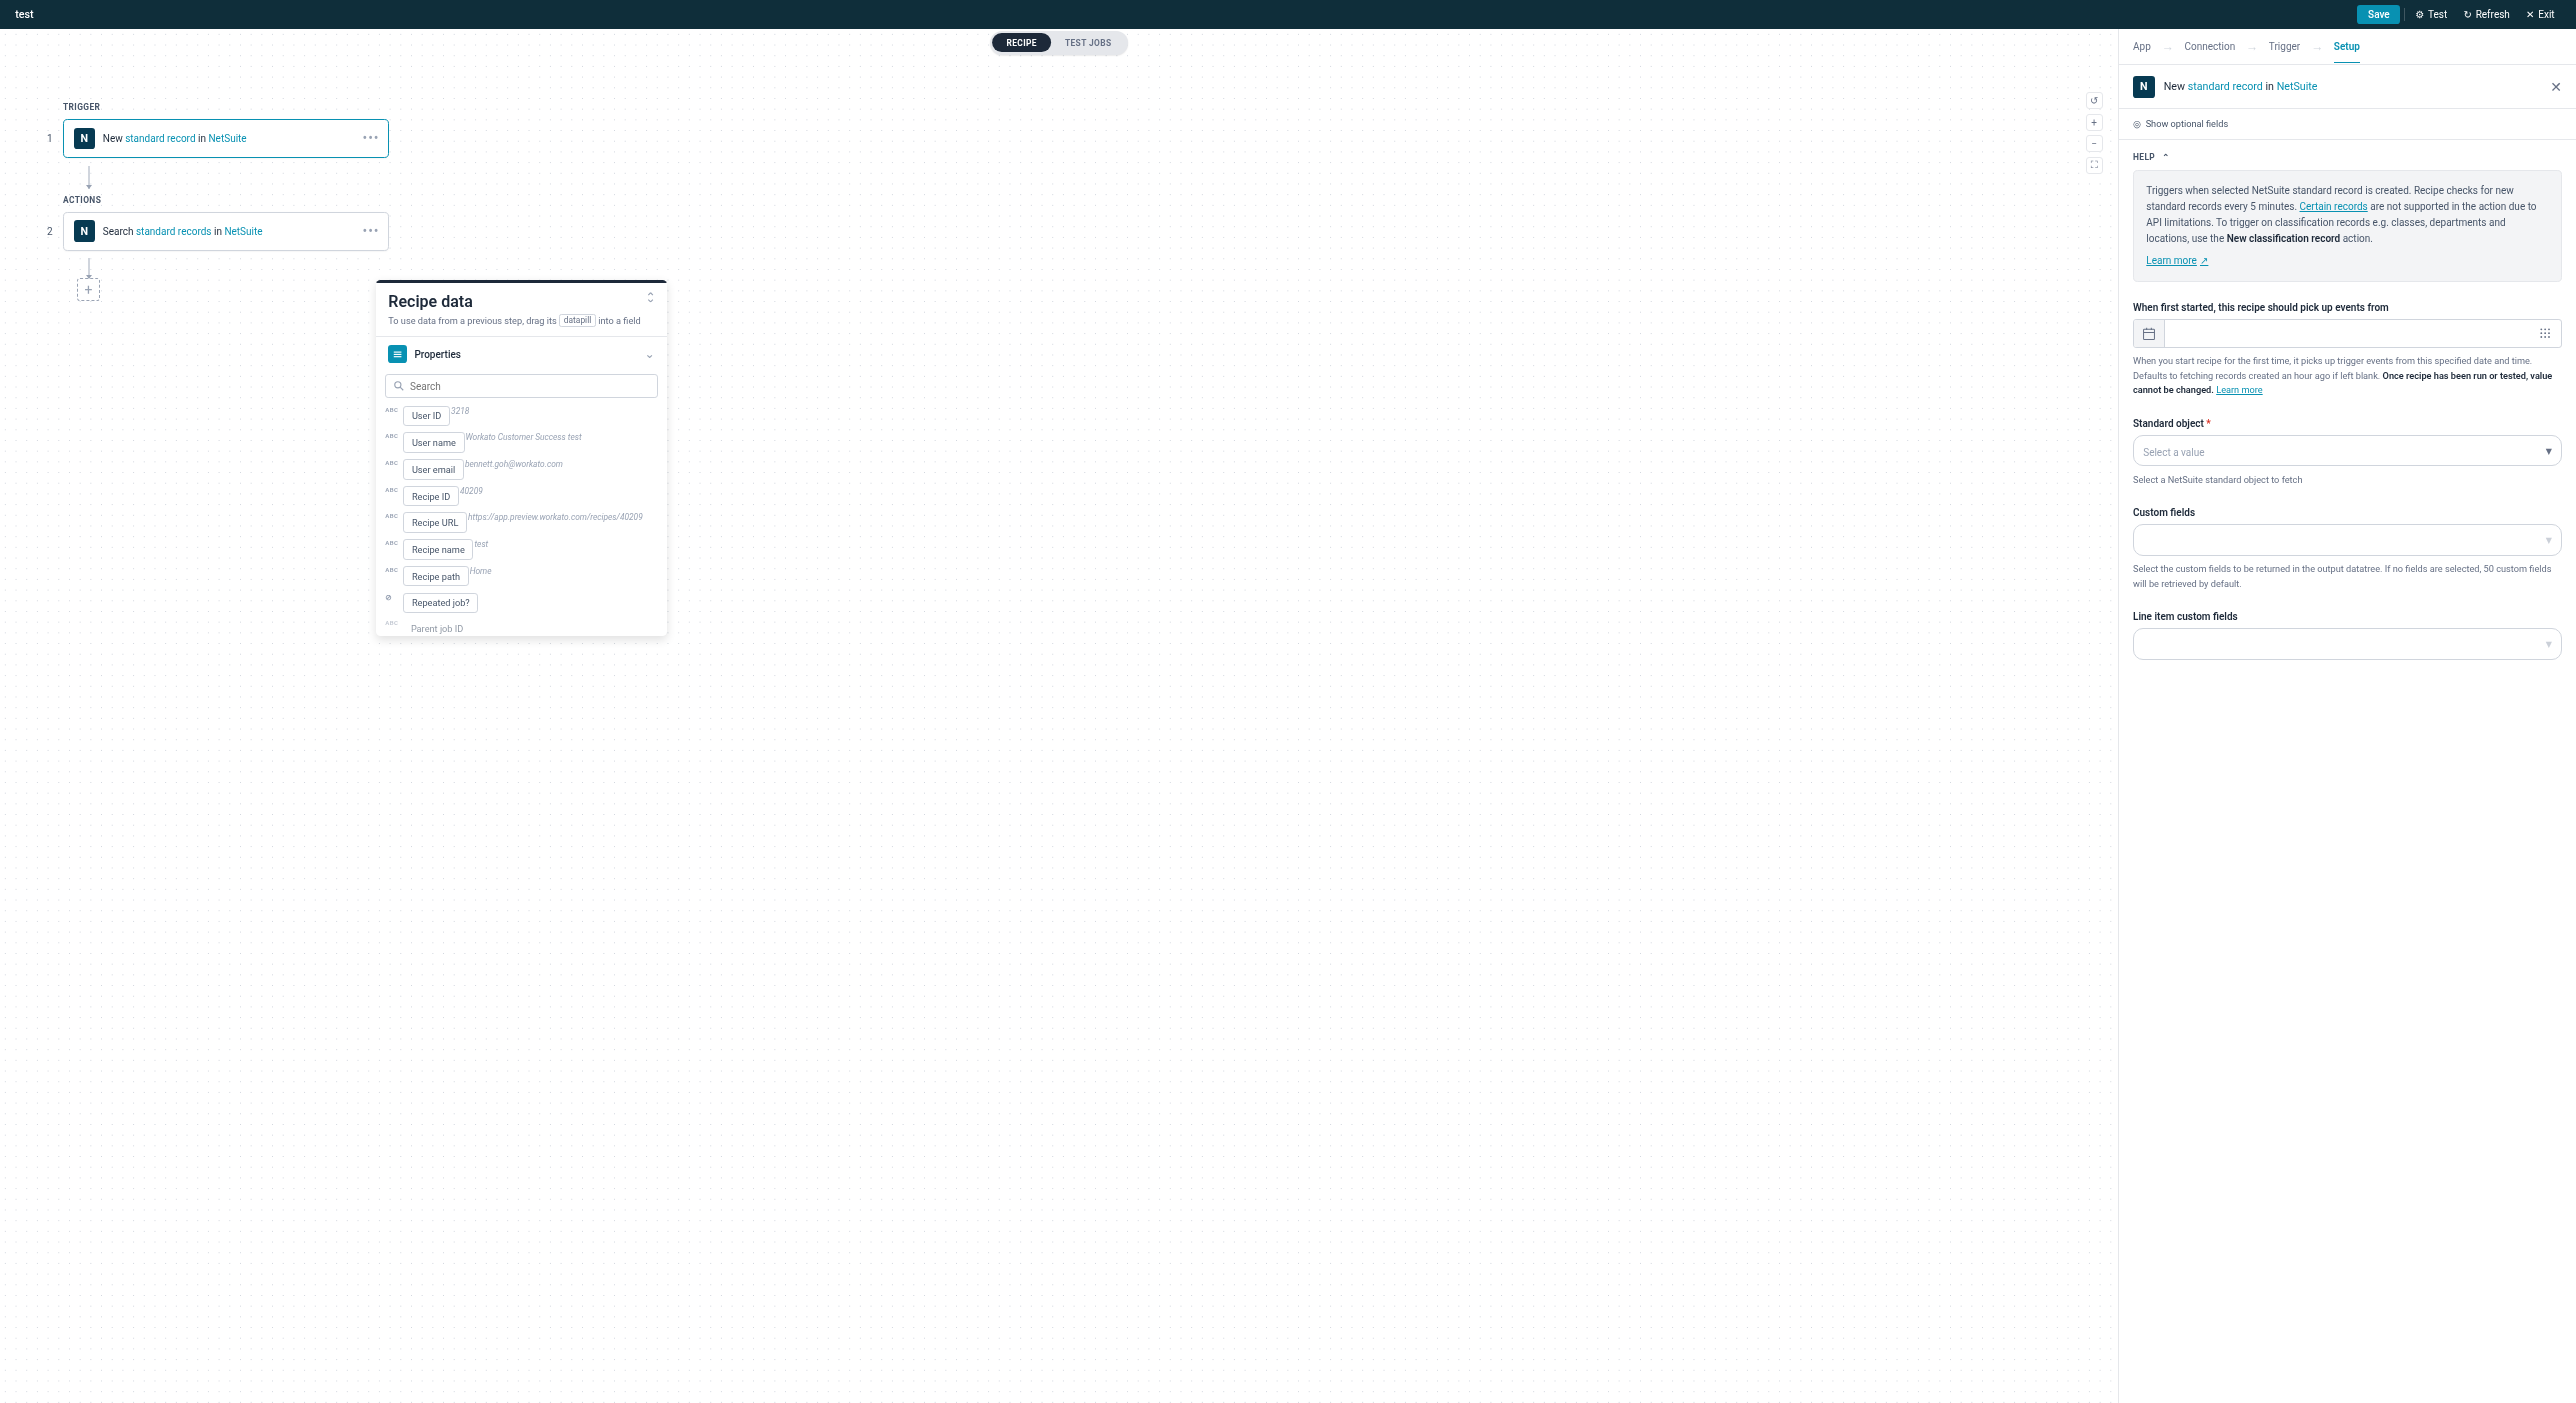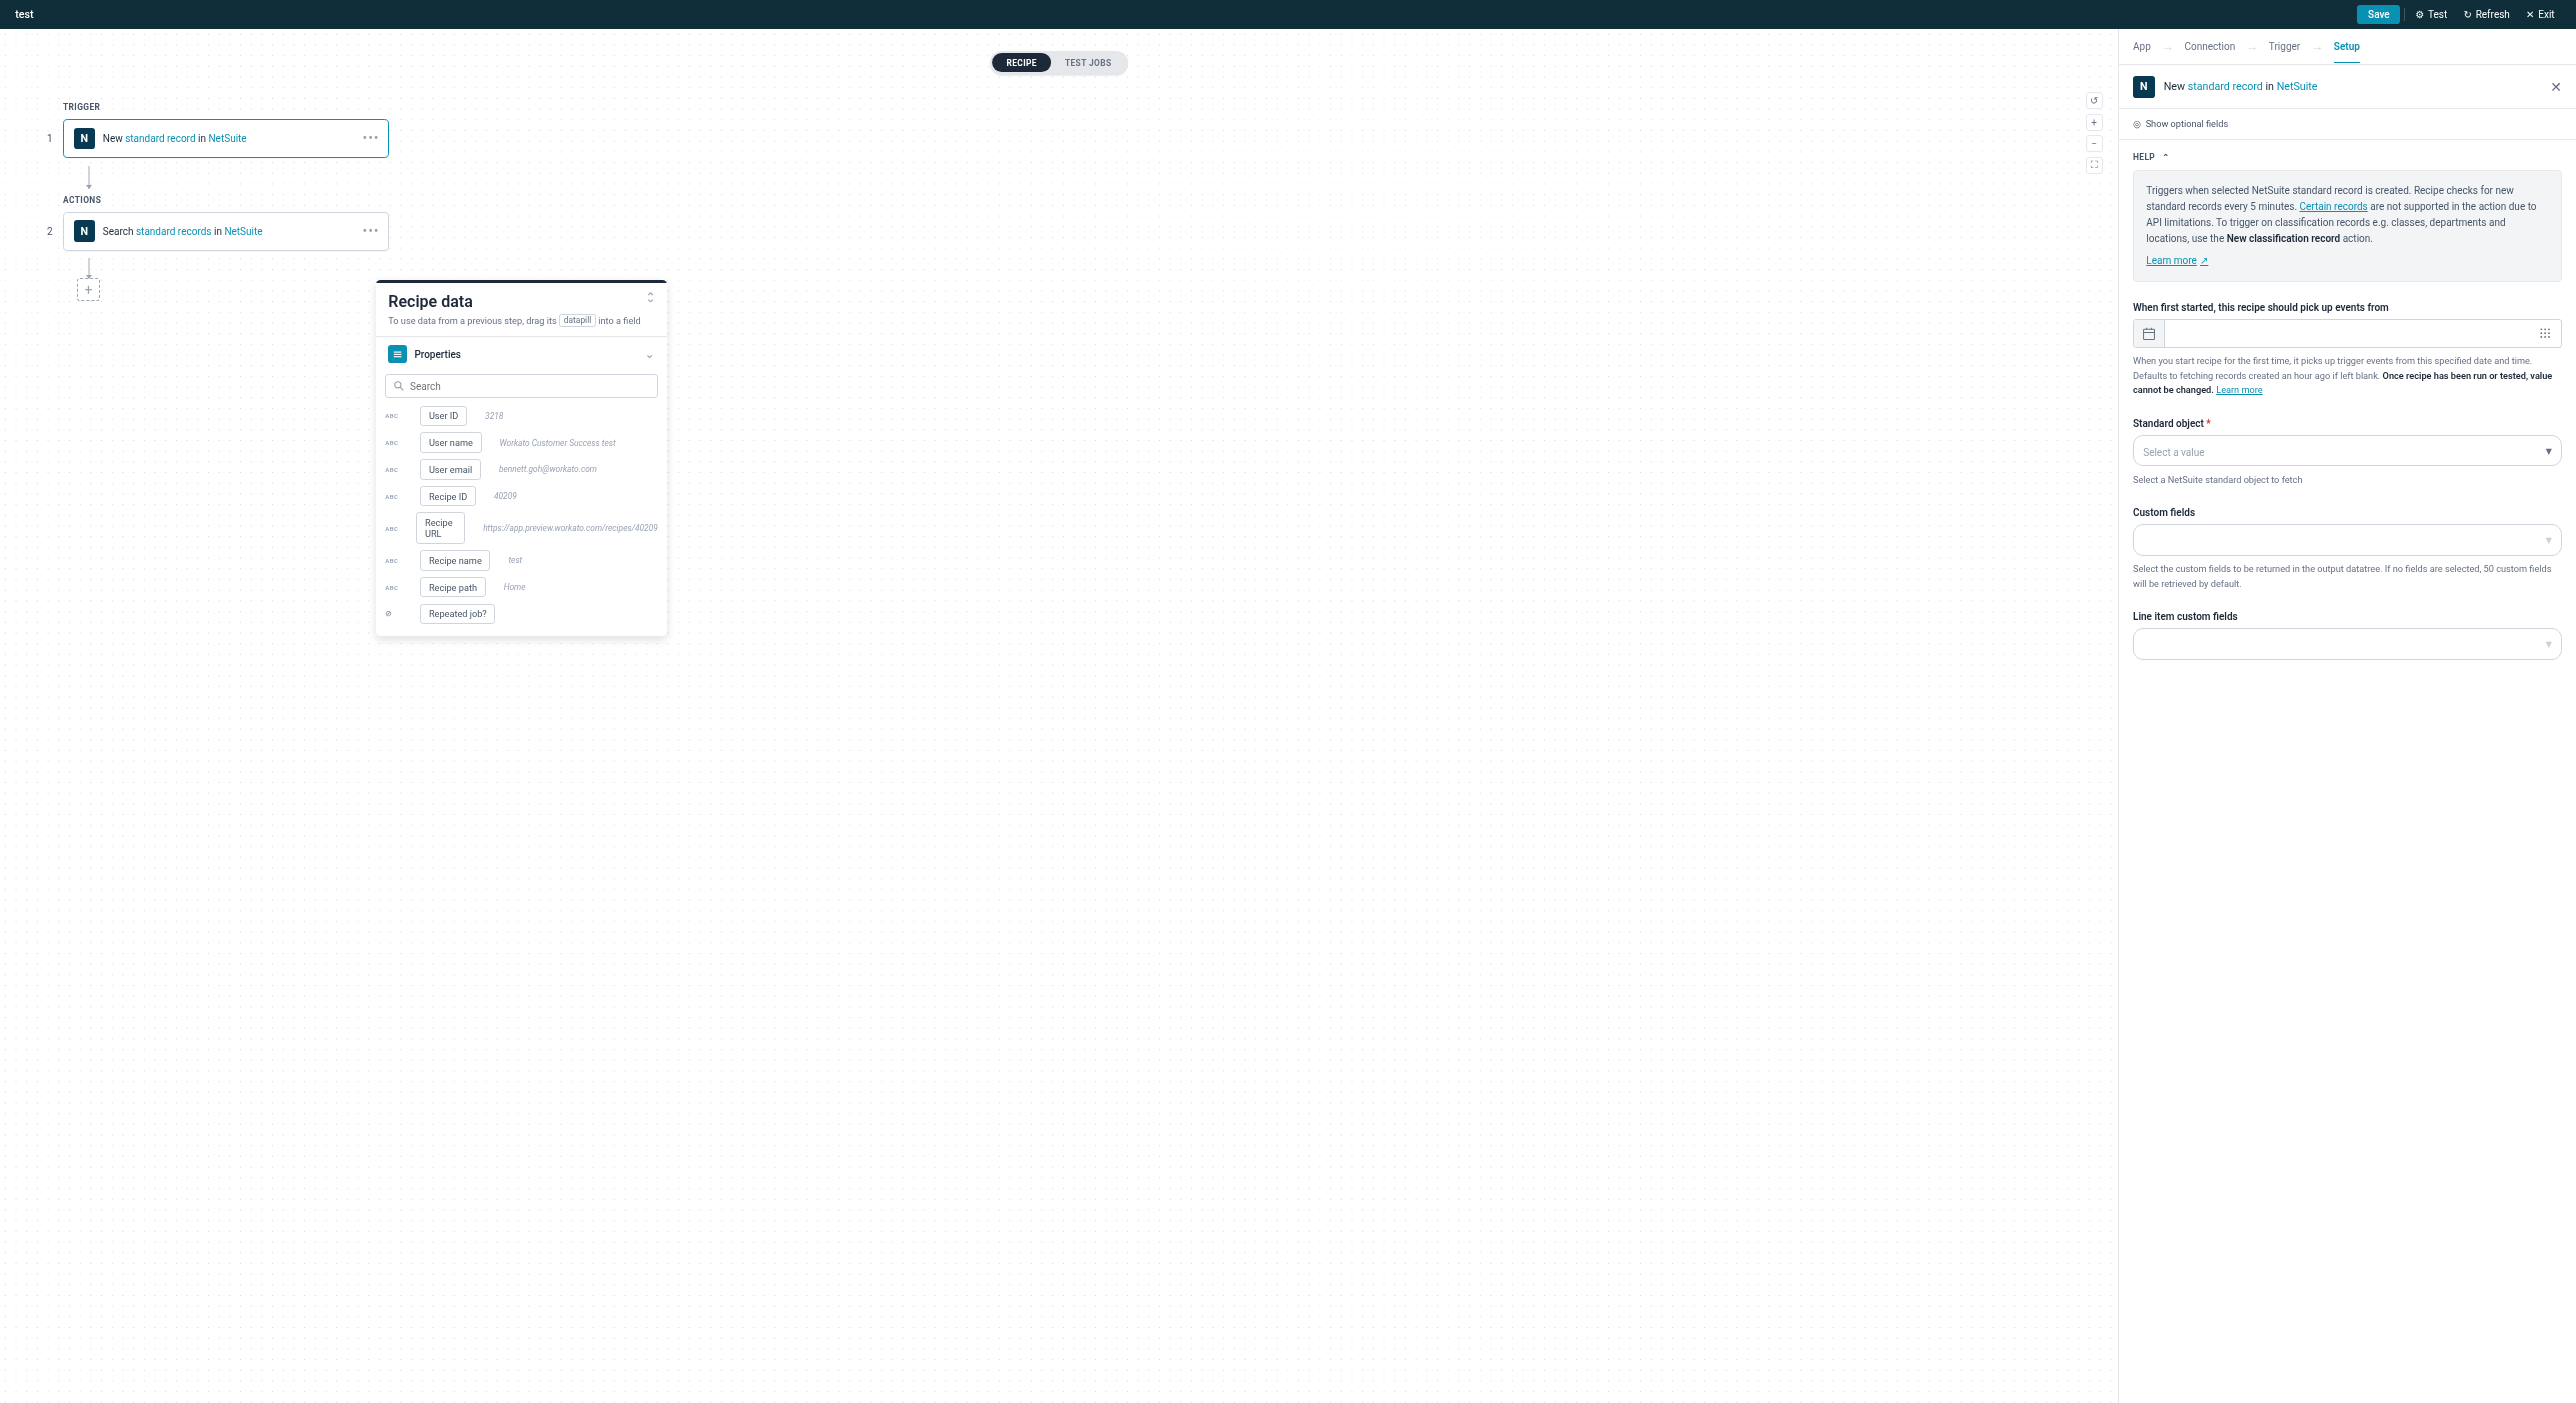--- a/index.html
+++ b/index.html
@@ -5,21 +5,21 @@
 *{box-sizing:border-box;margin:0;padding:0;font-family:-apple-system,BlinkMacSystemFont,"Segoe UI",Roboto,sans-serif}
 body{background:#fff;color:#1d2939;overflow:hidden;width:2576px;height:1403px;transform-origin:top left}
 .header{height:29px;background:#0f2e3a;display:flex;align-items:center;justify-content:space-between;padding:0 15.3px;color:#fff}
 .header-title{font-size:10.7px;font-weight:500}
 .header-actions{display:flex;align-items:center;gap:4px}
 .btn-save{background:#0891b2;color:#fff;padding:3.8px 10.7px;border-radius:3.1px;font-size:10px;font-weight:500;border:none;cursor:pointer}
 .header-btn{display:flex;align-items:center;gap:3.8px;color:#fff;font-size:10px;padding:3.8px 6.1px;background:transparent;border:none;cursor:pointer}
 .header-divider{width:0.8px;height:12.3px;background:rgba(255,255,255,0.2)}
 .main{display:flex;height:calc(100% - 29px)}
 .canvas-area{flex:1;position:relative;background-image:radial-gradient(circle,#d0d5dd 0.8px,transparent 0.8px);background-size:10.7px 10.7px;overflow:hidden}
-.recipe-toggle{position:absolute;top:22px;left:50%;transform:translateX(-50%);display:flex;background:#e5e7eb;border-radius:15.3px;padding:2.3px;box-shadow:0 0.8px 1.5px rgba(0,0,0,0.1)}
+.recipe-toggle{position:absolute;top:2px;left:50%;transform:translateX(-50%);display:flex;background:#e5e7eb;border-radius:15.3px;padding:2.3px;box-shadow:0 0.8px 1.5px rgba(0,0,0,0.1)}
 .recipe-toggle-btn{padding:4.6px 14px;border-radius:14px;font-size:8.4px;font-weight:700;letter-spacing:0.4px;border:none;cursor:pointer;background:transparent;color:#667085}
 .recipe-toggle-btn.active{background:#1d2939;color:#fff}
 .canvas-controls{position:absolute;top:63px;right:15.3px;display:flex;flex-direction:column;gap:4.6px}
 .canvas-ctrl-btn{width:17px;height:17px;background:#fff;border:0.8px solid #e5e7eb;border-radius:3.1px;display:flex;align-items:center;justify-content:center;font-size:10px;color:#667085;cursor:pointer}
 .flow{position:absolute;top:73px;left:42px}
 .flow-section-label{font-size:8.4px;font-weight:700;letter-spacing:0.4px;color:#475569;margin-bottom:7px;margin-left:21px}
 .step-row{display:flex;align-items:center;gap:10.7px;margin-bottom:7.7px}
 .step-num{font-size:10px;color:#475569;width:10.7px;text-align:right}
 .step-card{width:326px;background:#fff;border:0.8px solid #d0d5dd;border-radius:4.6px;padding:7.7px 9.2px;display:flex;align-items:center;gap:7.7px;box-shadow:0 0.8px 1.5px rgba(0,0,0,0.04)}
 .step-card.selected{border:1.5px solid #0891b2}
@@ -38,21 +38,21 @@
 .datapills-sub{font-size:9.2px;color:#667085}
 .datapill-chip{display:inline-block;border:0.8px solid #d0d5dd;border-radius:2.3px;padding:0.8px 3.8px;font-size:8.4px}
 .expand-icon{color:#98a2b3;cursor:pointer}
 .properties-header{padding:7.7px 12.3px;display:flex;align-items:center;gap:7.7px;border-top:0.8px solid #e5e7eb;cursor:pointer}
 .prop-icon{width:18.4px;height:18.4px;background:#0891b2;border-radius:3.1px;display:flex;align-items:center;justify-content:center;color:#fff}
 .prop-label{flex:1;font-size:10px;font-weight:500}
 .chevron{color:#98a2b3}
 .search-box{margin:3.1px 9.2px 7.7px;padding:5.4px 7.7px;border:0.8px solid #d0d5dd;border-radius:3.1px;display:flex;align-items:center;gap:6.1px}
 .search-box input{border:none;outline:none;font-size:10px;flex:1}
 .pill-list{padding:0 9.2px 9.2px;max-height:230px;overflow-y:auto}
-.pill-row{display:flex;align-items:center;gap:18px;margin-bottom:6.1px}
+.pill-row{display:flex;gap:1px;margin-bottom:6.1px}
 .pill-type{font-size:6.1px;letter-spacing:0.4px;color:#98a2b3;width:17px;font-weight:600}
 .pill{border:0.8px solid #d0d5dd;border-radius:3.1px;padding:3.8px 7.7px;font-size:9.2px;color:#475569;background:#fff}
 .pill-val{font-size:8.4px;color:#98a2b3;font-style:italic}
 .sidebar{width:458px;background:#fff;border-left:0.8px solid #e5e7eb;display:flex;flex-direction:column;overflow-y:auto}
 .side-nav{display:flex;align-items:center;gap:10.7px;padding:10.7px 14px;border-bottom:0.8px solid #e5e7eb}
 .side-nav-item{font-size:10px;color:#667085;cursor:pointer}
 .side-nav-item.active{color:#0891b2;font-weight:600;border-bottom:1.5px solid #0891b2;padding-bottom:9.2px;margin-bottom:-10.7px}
 .side-nav-arrow{color:#d0d5dd}
 .side-header{padding:10.7px 14px;display:flex;align-items:center;gap:9.2px;border-bottom:0.8px solid #e5e7eb}
 .side-header-icon{width:21.5px;height:21.5px;background:#073a52;border-radius:3.1px;display:flex;align-items:center;justify-content:center;color:#fff;font-weight:700;font-size:10.7px}

